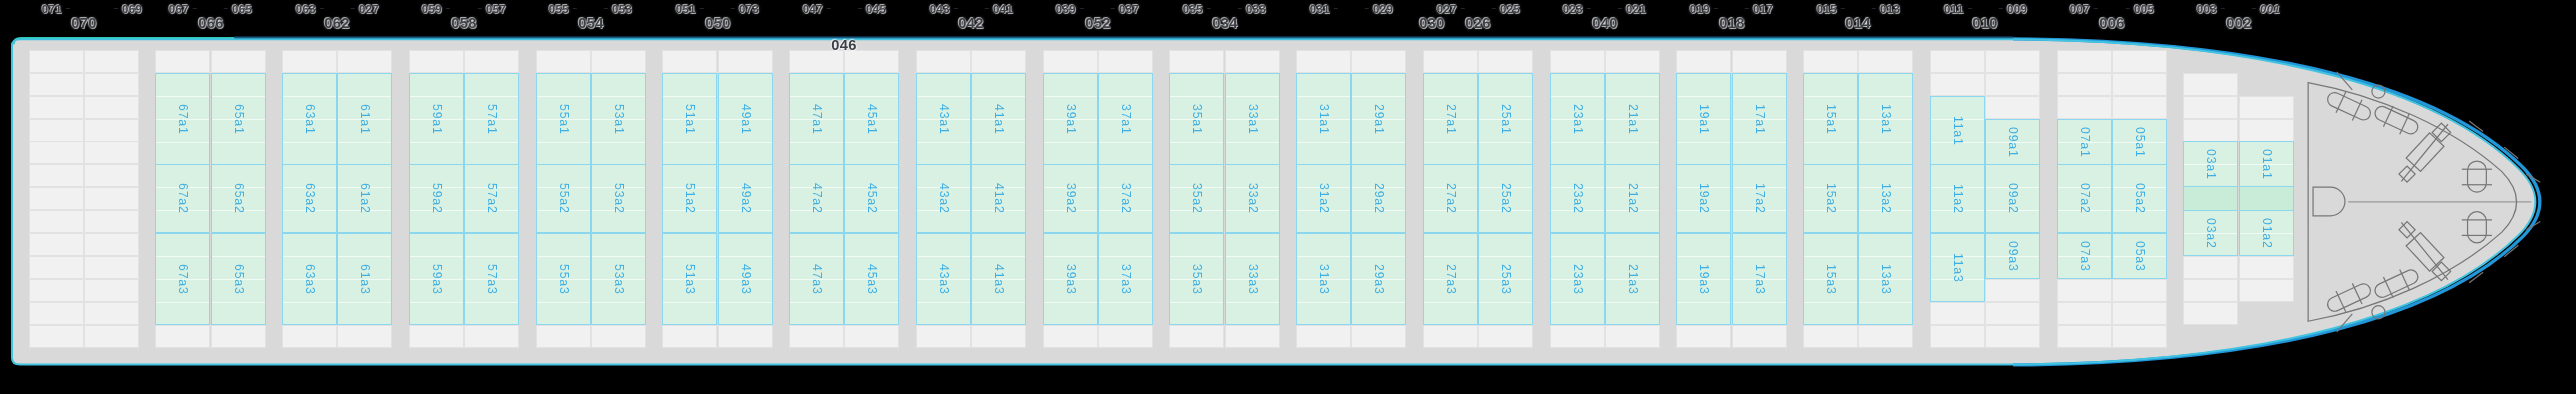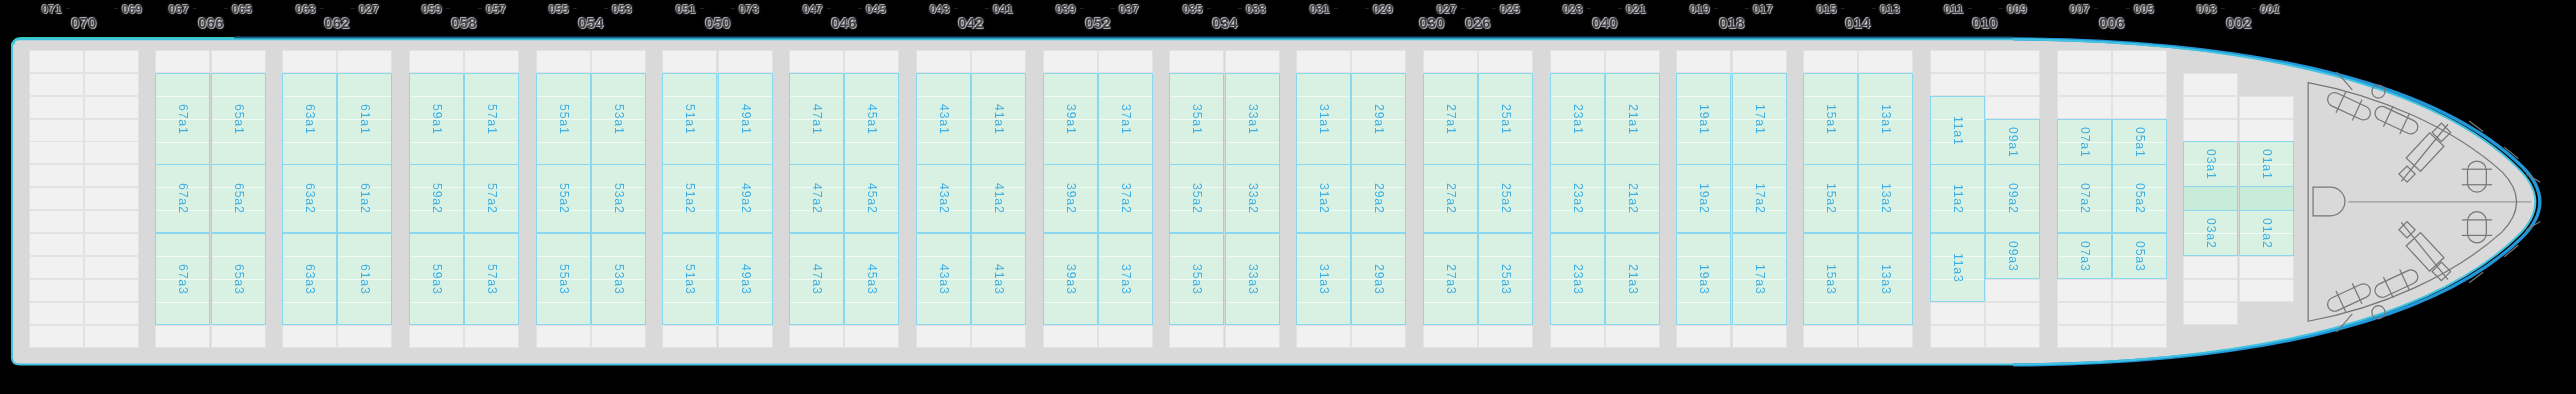--- a/index.html
+++ b/index.html
@@ -553,21 +553,21 @@
       <div class="hdr-odd hdr-right" style="left: 492px;">057</div>
       <div class="hdr-even" style="left: 464px;">058</div>
       <div class="hdr-odd hdr-left" style="left: 563px;">055</div>
       <div class="hdr-odd hdr-right" style="left: 618px;">053</div>
       <div class="hdr-even" style="left: 591px;">054</div>
       <div class="hdr-odd hdr-left" style="left: 690px;">051</div>
       <div class="hdr-odd hdr-right" style="left: 745px;">073</div>
       <div class="hdr-even" style="left: 718px;">050</div>
       <div class="hdr-odd hdr-left" style="left: 817px;">047</div>
       <div class="hdr-odd hdr-right" style="left: 872px;">045</div>
-      <div class="hdr-even" style="left: 844px;">046</div>
+      <div class="hdr-even" style="left: 844px; margin-top: 22px;">046</div>
       <div class="hdr-odd hdr-left" style="left: 944px;">043</div>
       <div class="hdr-odd hdr-right" style="left: 999px;">041</div>
       <div class="hdr-even" style="left: 971px;">042</div>
       <div class="hdr-odd hdr-left" style="left: 1070px;">039</div>
       <div class="hdr-odd hdr-right" style="left: 1125px;">037</div>
       <div class="hdr-even" style="left: 1098px;">052</div>
       <div class="hdr-odd hdr-left" style="left: 1197px;">035</div>
       <div class="hdr-odd hdr-right" style="left: 1252px;">033</div>
       <div class="hdr-even" style="left: 1225px;">034</div>
       <div class="hdr-odd hdr-left" style="left: 1324px;">031</div>

